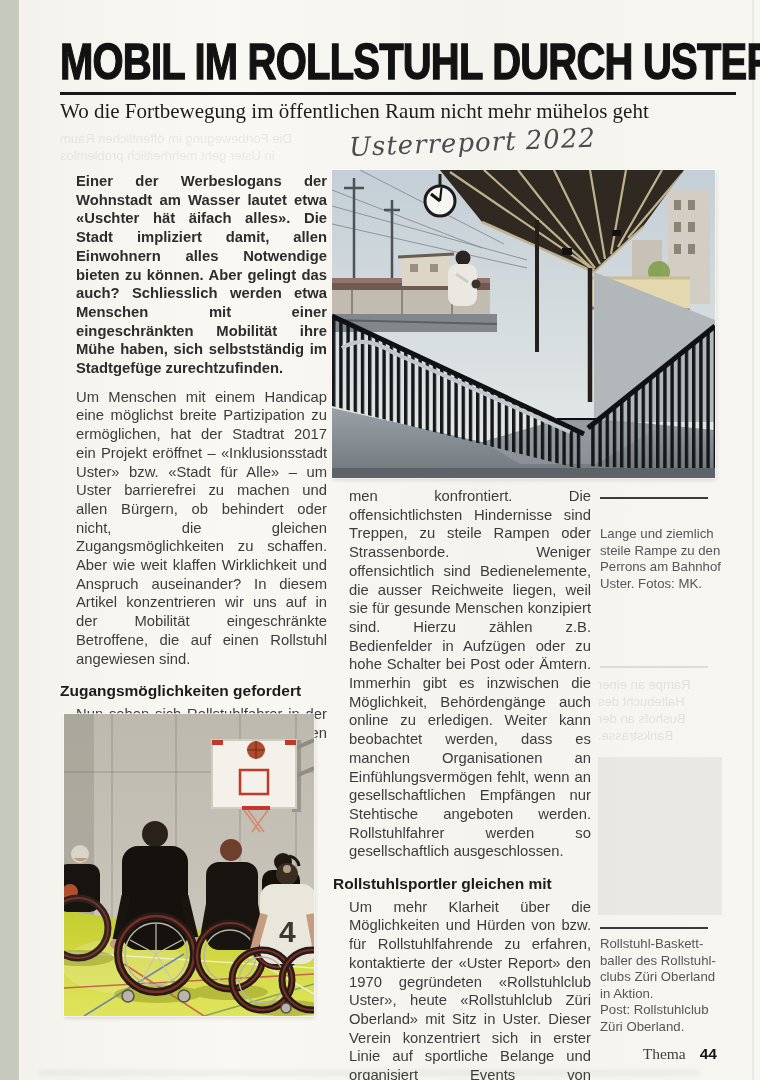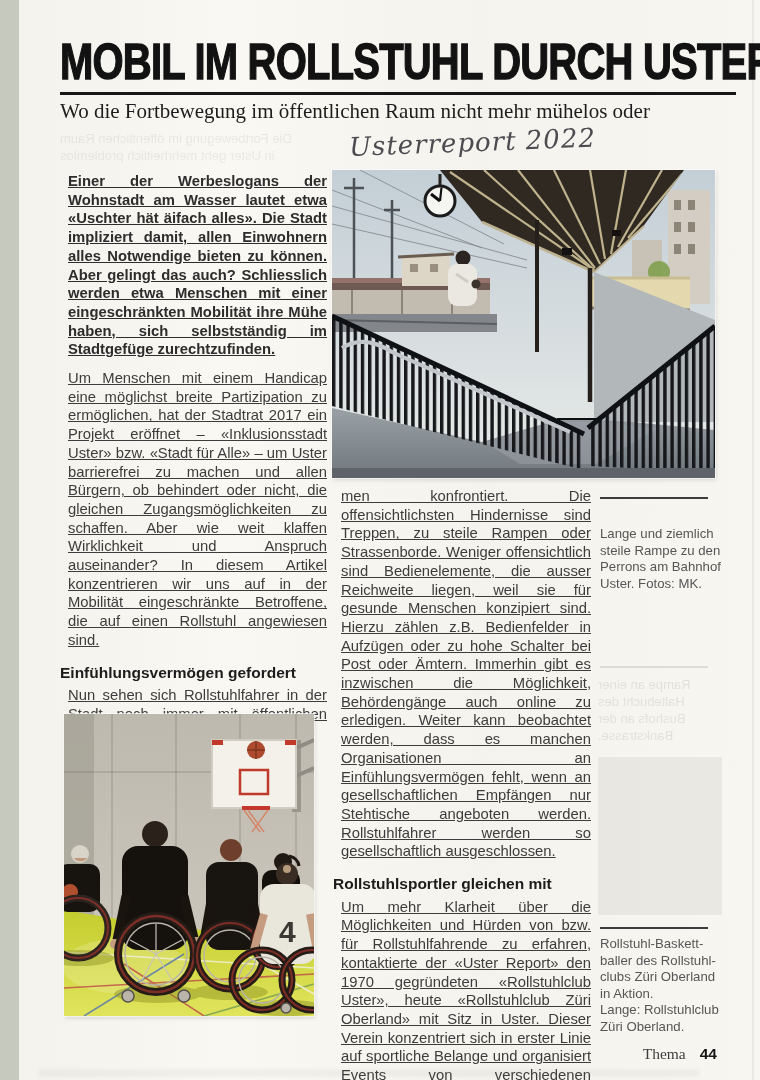--- a/index.html
+++ b/index.html
@@ -18,21 +18,21 @@
   .handwriting{left:330px;top:127px;width:260px;font-family:"DejaVu Serif",serif;
                font-style:italic;font-size:26px;color:#4c4c50;transform:rotate(-2.2deg);
                letter-spacing:1px;}
   
   .col{font-size:14.8px;line-height:18.7px;color:#3c3c3c;text-align:justify;
        hyphens:auto;-webkit-hyphens:auto;}
   .col-left{left:41px;top:172px;width:267px;}
   .col-mid{left:314px;top:487px;width:258px;}
   .lead{font-weight:bold;color:#2d2d2d;}
   .h2{font-weight:bold;font-size:15.5px;color:#1c1c1c;margin:14px 0 4px 0;text-align:left;}
-  .para{margin:0 0 10px 8px;text-decoration:underline;}
+  .para{margin:0 0 10px 16px;}
   
   .cap-rule{width:108px;height:2px;background:#3c3c3c;}
   .caption{width:122px;font-size:13.2px;line-height:16.6px;color:#565656;
            white-space:pre-line;text-align:left;}
   
   .photo{box-shadow:0 0 0 1px rgba(255,255,255,.6),1px 2px 4px rgba(60,60,50,.18);}
   
   .ghost{color:#55654f;transform:scaleX(-1);white-space:pre-line;text-align:right;}
   .ghost-top{left:41px;top:130px;width:250px;font-size:13px;line-height:17px;opacity:.10;}
   .ghost-cap{left:579px;top:676px;width:122px;font-size:13px;line-height:17px;opacity:.13;}
@@ -50,21 +50,21 @@
 <body>
 
 <div id="scan">
   <div id="page">
 
     <div class="abs ghost ghost-top">Die Fortbewegung im öffentlichen Raum
 in Uster geht mehrheitlich problemlos</div>
 
     <div class="abs title">MOBIL IM ROLLSTUHL DURCH USTER?</div>
     <div class="abs title-rule"></div>
-    <div class="abs subtitle">Wo die Fortbewegung im öffentlichen Raum nicht mehr mühelos oder</div>
+    <div class="abs subtitle">Wo die Fortbewegung im öffentlichen Raum nicht mehr mühelos geht</div>
     <div class="abs handwriting">Usterreport 2022</div>
 
     <div class="abs photo" style="left:313px;top:170px;width:383px;height:308px;">
       <svg width="383" height="308" viewBox="0 0 383 308" preserveAspectRatio="none">
         <defs>
           <linearGradient id="sky" x1="0" y1="0" x2="0" y2="1">
             <stop offset="0" stop-color="#c3ced6"></stop>
               <stop offset="1" stop-color="#e8ebe8"></stop>
           </linearGradient>
           <pattern id="bars" width="7.2" height="10" patternUnits="userSpaceOnUse">
@@ -191,21 +191,21 @@
     <div class="abs ghost-rule"></div>
     <div class="abs ghost ghost-cap">Rampe an einer
 Haltebucht des
 Bushofs an der
 Bankstrasse.</div>
     <div class="abs ghost-photo"></div>
 
     <div class="abs col col-left">
       <p class="para lead">Einer der Werbeslogans der Wohnstadt am Wasser lautet etwa «Uschter hät äifach alles». Die Stadt impliziert damit, allen Einwohnern alles Notwendige bieten zu können. Aber gelingt das auch? Schliesslich werden etwa Menschen mit einer eingeschränkten Mobilität ihre Mühe haben, sich selbstständig im Stadtgefüge zurechtzufinden.</p>
       <p class="para">Um Menschen mit einem Handicap eine möglichst breite Partizipation zu ermöglichen, hat der Stadtrat 2017 ein Projekt eröffnet – «Inklusionsstadt Uster» bzw. «Stadt für Alle» – um Uster barrierefrei zu machen und allen Bürgern, ob behindert oder nicht, die gleichen Zugangsmöglichkeiten zu schaffen. Aber wie weit klaffen Wirklichkeit und Anspruch auseinander? In diesem Artikel konzentrieren wir uns auf in der Mobilität eingeschränkte Betroffene, die auf einen Rollstuhl angewiesen sind.</p>
-      <div class="h2">Einfühlungsvermögen gefordert</div>
+      <div class="h2">Zugangsmöglichkeiten gefordert</div>
       <p class="para">Nun sehen sich Rollstuhlfahrer in der Stadt noch immer mit öffentlichen Proble-</p>
     </div>
 
     <div class="abs col col-mid">
       <p class="para">men konfrontiert. Die offensichtlichsten Hindernisse sind Treppen, zu steile Rampen oder Strassenborde. Weniger offensichtlich sind Bedienelemente, die ausser Reichweite liegen, weil sie für gesunde Menschen konzipiert sind. Hierzu zählen z.B. Bedienfelder in Aufzügen oder zu hohe Schalter bei Post oder Ämtern. Immerhin gibt es inzwischen die Möglichkeit, Behördengänge auch online zu erledigen. Weiter kann beobachtet werden, dass es manchen Organisationen an Einfühlungsvermögen fehlt, wenn an gesellschaftlichen Empfängen nur Stehtische angeboten werden. Rollstuhlfahrer werden so gesellschaftlich ausgeschlossen.</p>
       <div class="h2">Rollstuhlsportler gleichen mit</div>
       <p class="para">Um mehr Klarheit über die Möglichkeiten und Hürden von bzw. für Rollstuhlfahrende zu erfahren, kontaktierte der «Uster Report» den 1970 gegründeten «Rollstuhlclub Uster», heute «Rollstuhlclub Züri Oberland» mit Sitz in Uster. Dieser Verein konzentriert sich in erster Linie auf sportliche Belange und organisiert Events von verschiedenen Sportarten, die im Rollstuhl gespielt werden können.</p>
     </div>
 
     <div class="abs photo" style="left:45px;top:714px;width:250px;height:302px;">
@@ -326,21 +326,21 @@
           <circle cx="222" cy="294" r="5" fill="#b9b5ab" stroke="#55504a" stroke-width="1.5"></circle>
         </g>
       </svg>
     </div>
 
     <div class="abs cap-rule" style="left:581px;top:927px;"></div>
     <div class="abs caption" style="left:581px;top:936px;">Rollstuhl-Baskett-
 baller des Rollstuhl-
 clubs Züri Oberland
 in Aktion.
-Lange: Rollstuhlclub
+Post: Rollstuhlclub
 Züri Oberland.</div>
 
     <div class="abs footer">
       <span class="sec">Thema</span><span class="num">44</span>
     </div>
 
     <div class="abs page-edge"></div>
     <div class="abs bottom-smear"></div>
   </div>
 </div>

